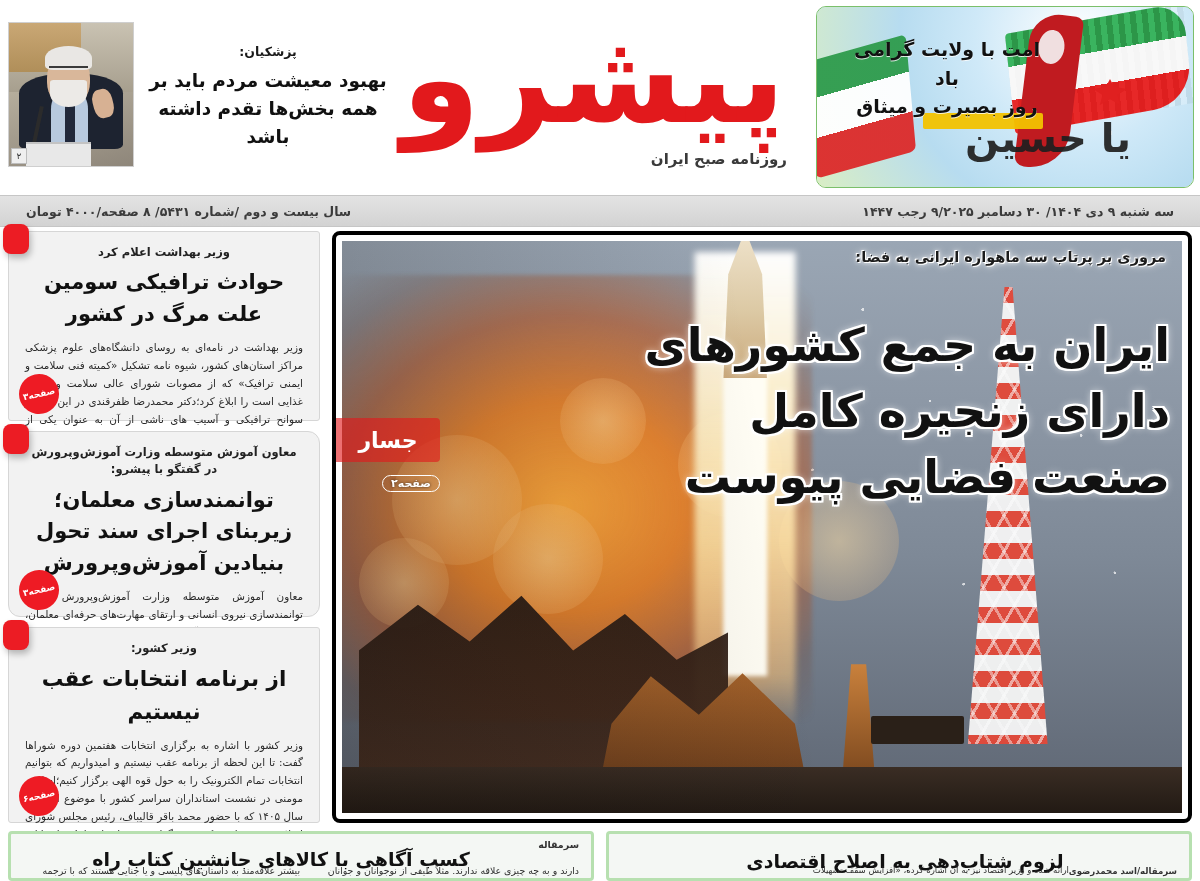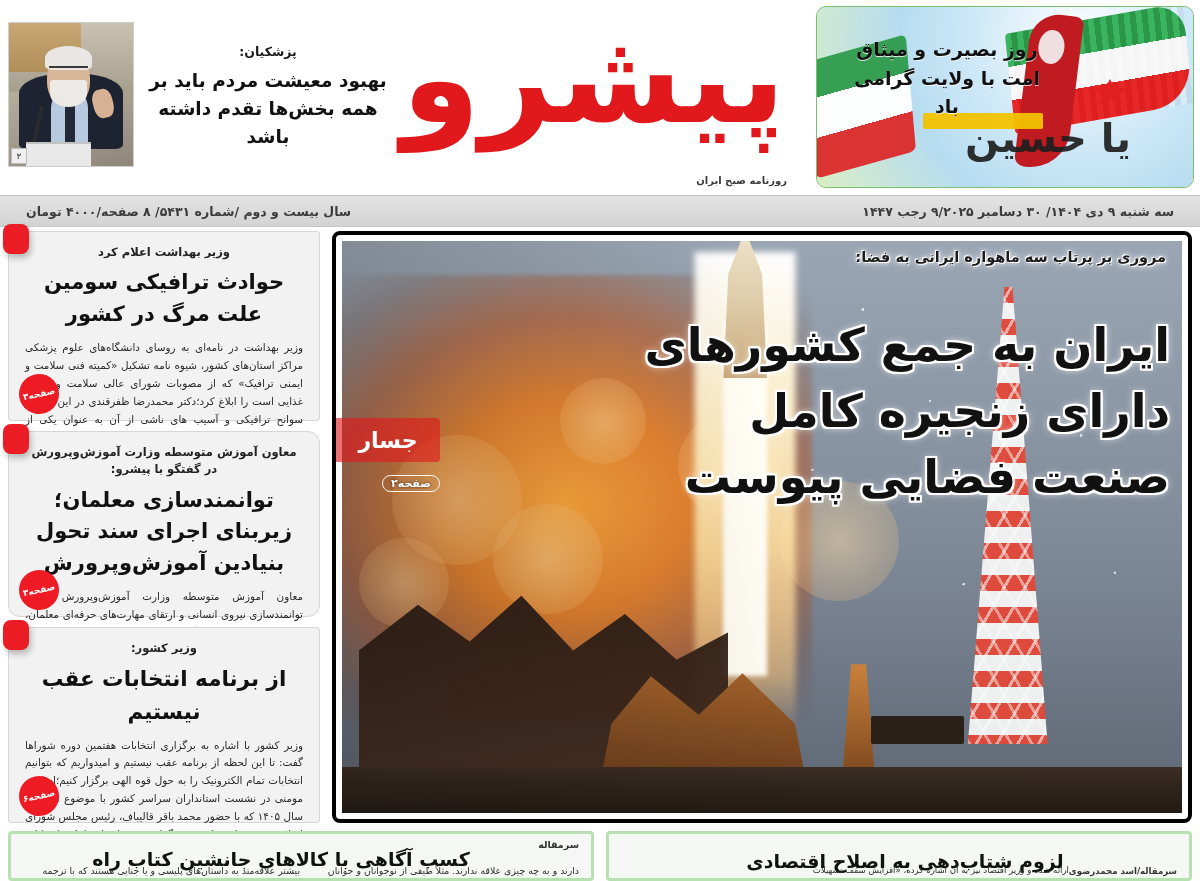--- a/index.html
+++ b/index.html
@@ -77,22 +77,22 @@
   }
   .logo-word {
     position: absolute; top: -4px; right: 14px; width: 395px;
     text-align: center;
     font-family: "DejaVu Sans", "Liberation Sans", sans-serif;
     font-size: 126px; font-weight: bold; color: #e2191c;
     line-height: 1.32; letter-spacing: -2px;
     white-space: nowrap;
   }
   .logo-sub {
-    position: absolute; bottom: 9px; right: 18px;
-    font-size: 10px; color: #3a3a3a; font-weight: bold;
+    position: absolute; bottom: 27px; right: 18px;
+    font-size: 15px; color: #3a3a3a; font-weight: bold;
   }
 
   
   .banner {
     position: absolute; top: 6px; right: 6px; width: 378px; height: 182px;
     border-radius: 10px; overflow: hidden; border: 1px solid #7bbf6a;
     background: linear-gradient(180deg,#cfe8f7 0%, #dff0c8 45%, #f3f7d8 100%);
   }
   .bn-sky { position:absolute; inset:0;
     background: radial-gradient(circle at 70% 18%, #ffffff 0%, #cfe9f8 35%, #b7dcf0 60%, #d9eec4 100%); }
@@ -374,22 +374,22 @@
     <div class="banner">
       <div class="bn-sky"></div>
       <div class="bn-speck"></div>
       <div class="bn-flag-left"></div>
       <div class="bn-flag-right"></div>
       <div class="bn-emblem"></div>
       <div class="bn-ribbon"></div>
       <div class="bn-yellowbar"></div>
       <div class="bn-calig">یا حسین</div>
       <div class="bn-text">
+        <div>امت با ولایت گرامی باد</div>
         <div>روز بصیرت و میثاق</div>
-        <div>امت با ولایت گرامی باد</div>
       </div>
     </div>
   </div>
 
   <div class="datebar">
     <span>سه شنبه  ۹ دی  ۱۴۰۴/ ۳۰ دسامبر  ۹/۲۰۲۵ رجب  ۱۴۴۷</span>
     <span>سال بیست و دوم /شماره ۵۴۳۱/ ۸ صفحه/۴۰۰۰ تومان</span>
   </div>
 
   <div class="main">

